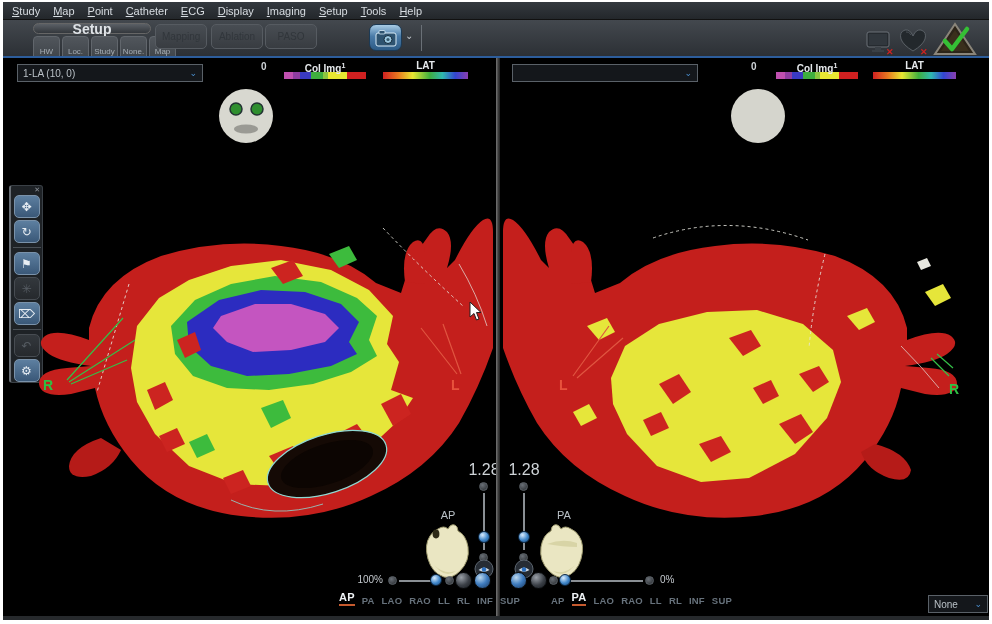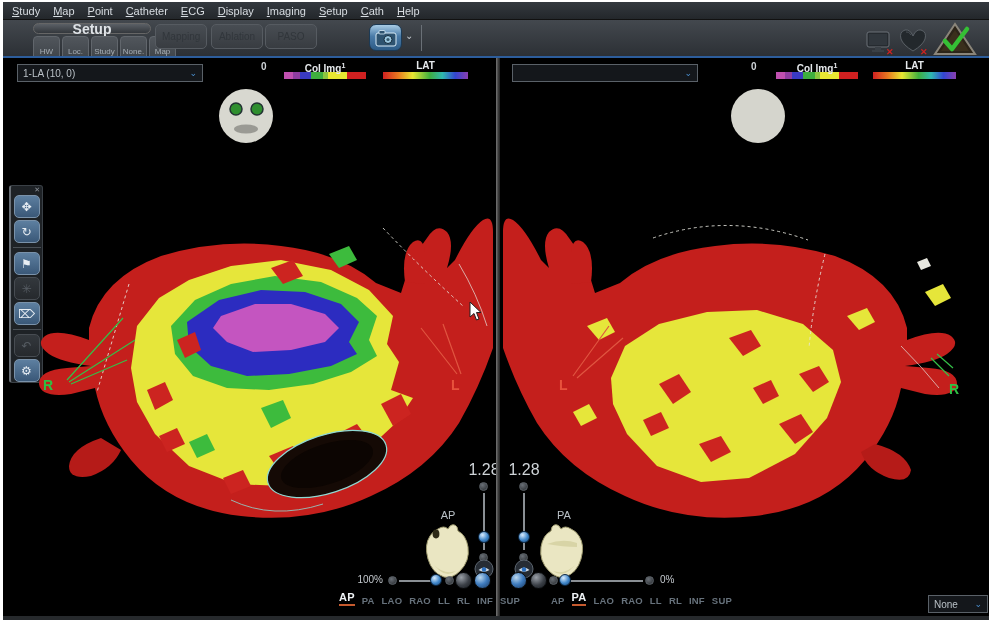--- a/index.html
+++ b/index.html
@@ -94,21 +94,21 @@
 
   <div class="menubar">
     <span class="mi">Study</span>
     <span class="mi">Map</span>
     <span class="mi">Point</span>
     <span class="mi">Catheter</span>
     <span class="mi">ECG</span>
     <span class="mi">Display</span>
     <span class="mi">Imaging</span>
     <span class="mi">Setup</span>
-    <span class="mi">Cath</span>
+    <span class="mi">Tools</span>
     <span class="mi">Help</span>
   </div>
 
   <div class="toolbar">
     <div class="setup-group">
       <div class="setup-pill">Setup</div>
       <div class="setup-row">
         <button class="sbtn">HW</button>
         <button class="sbtn">Loc.</button>
         <button class="sbtn">Study</button>

